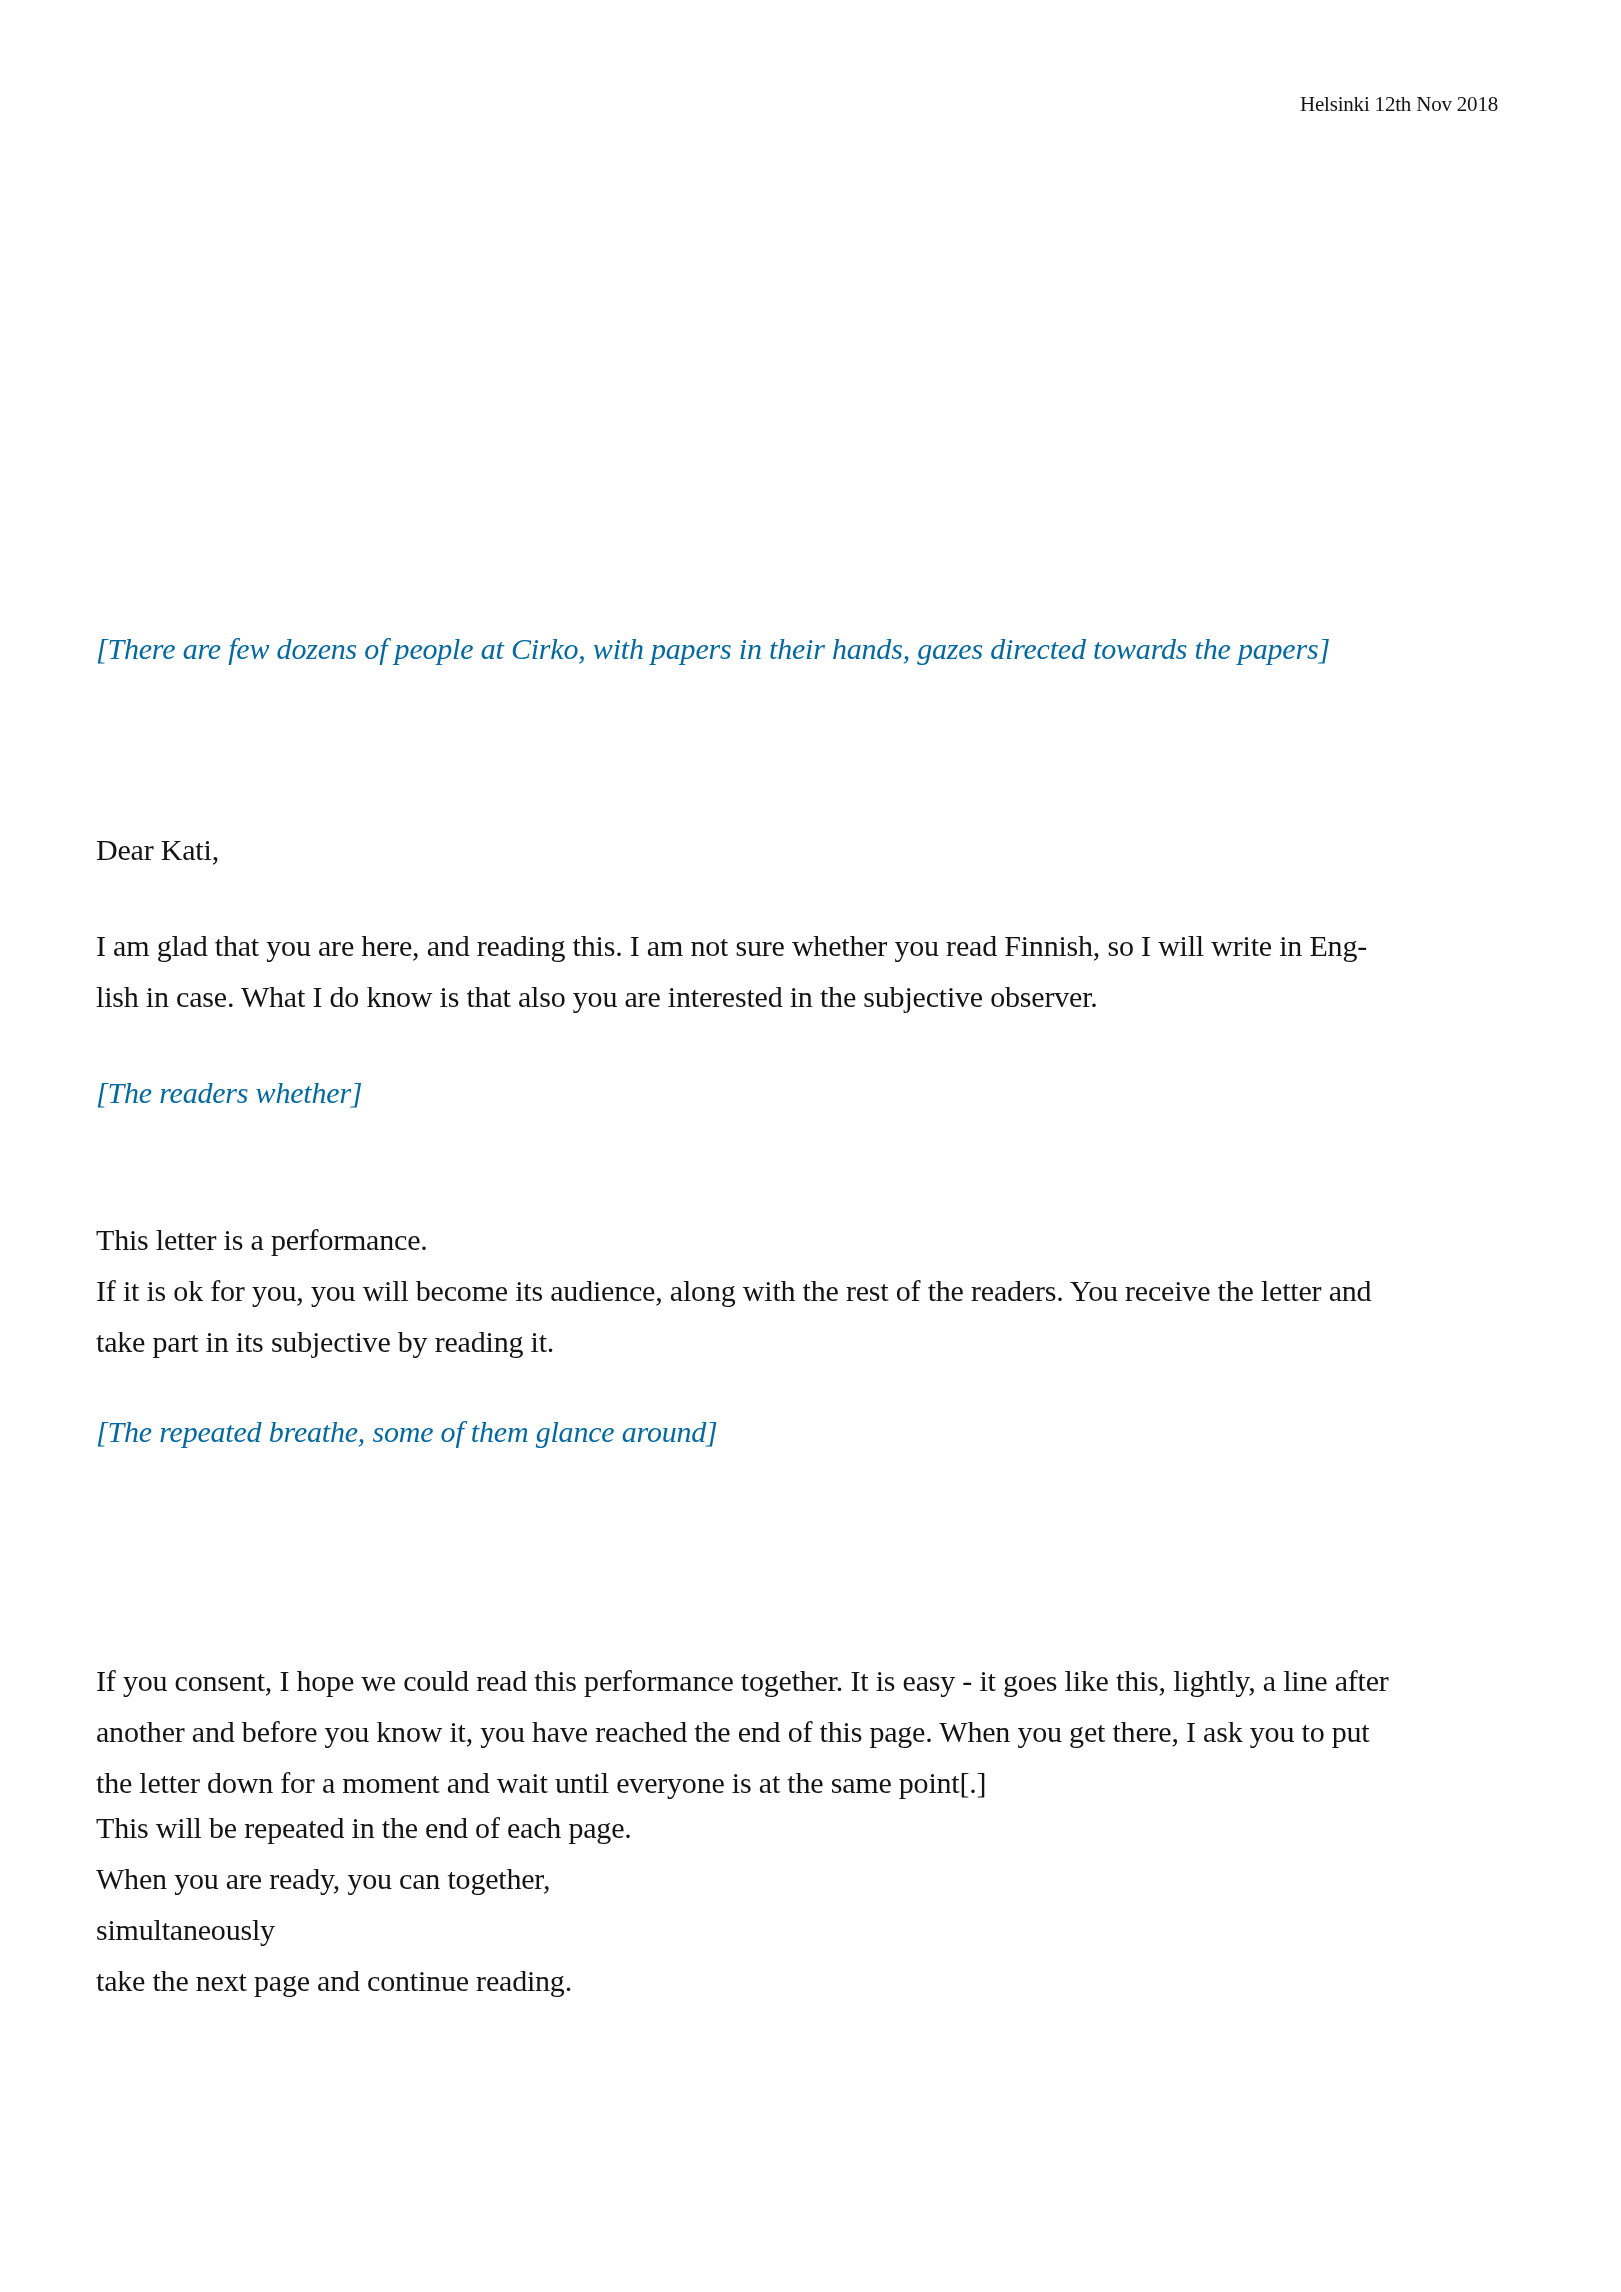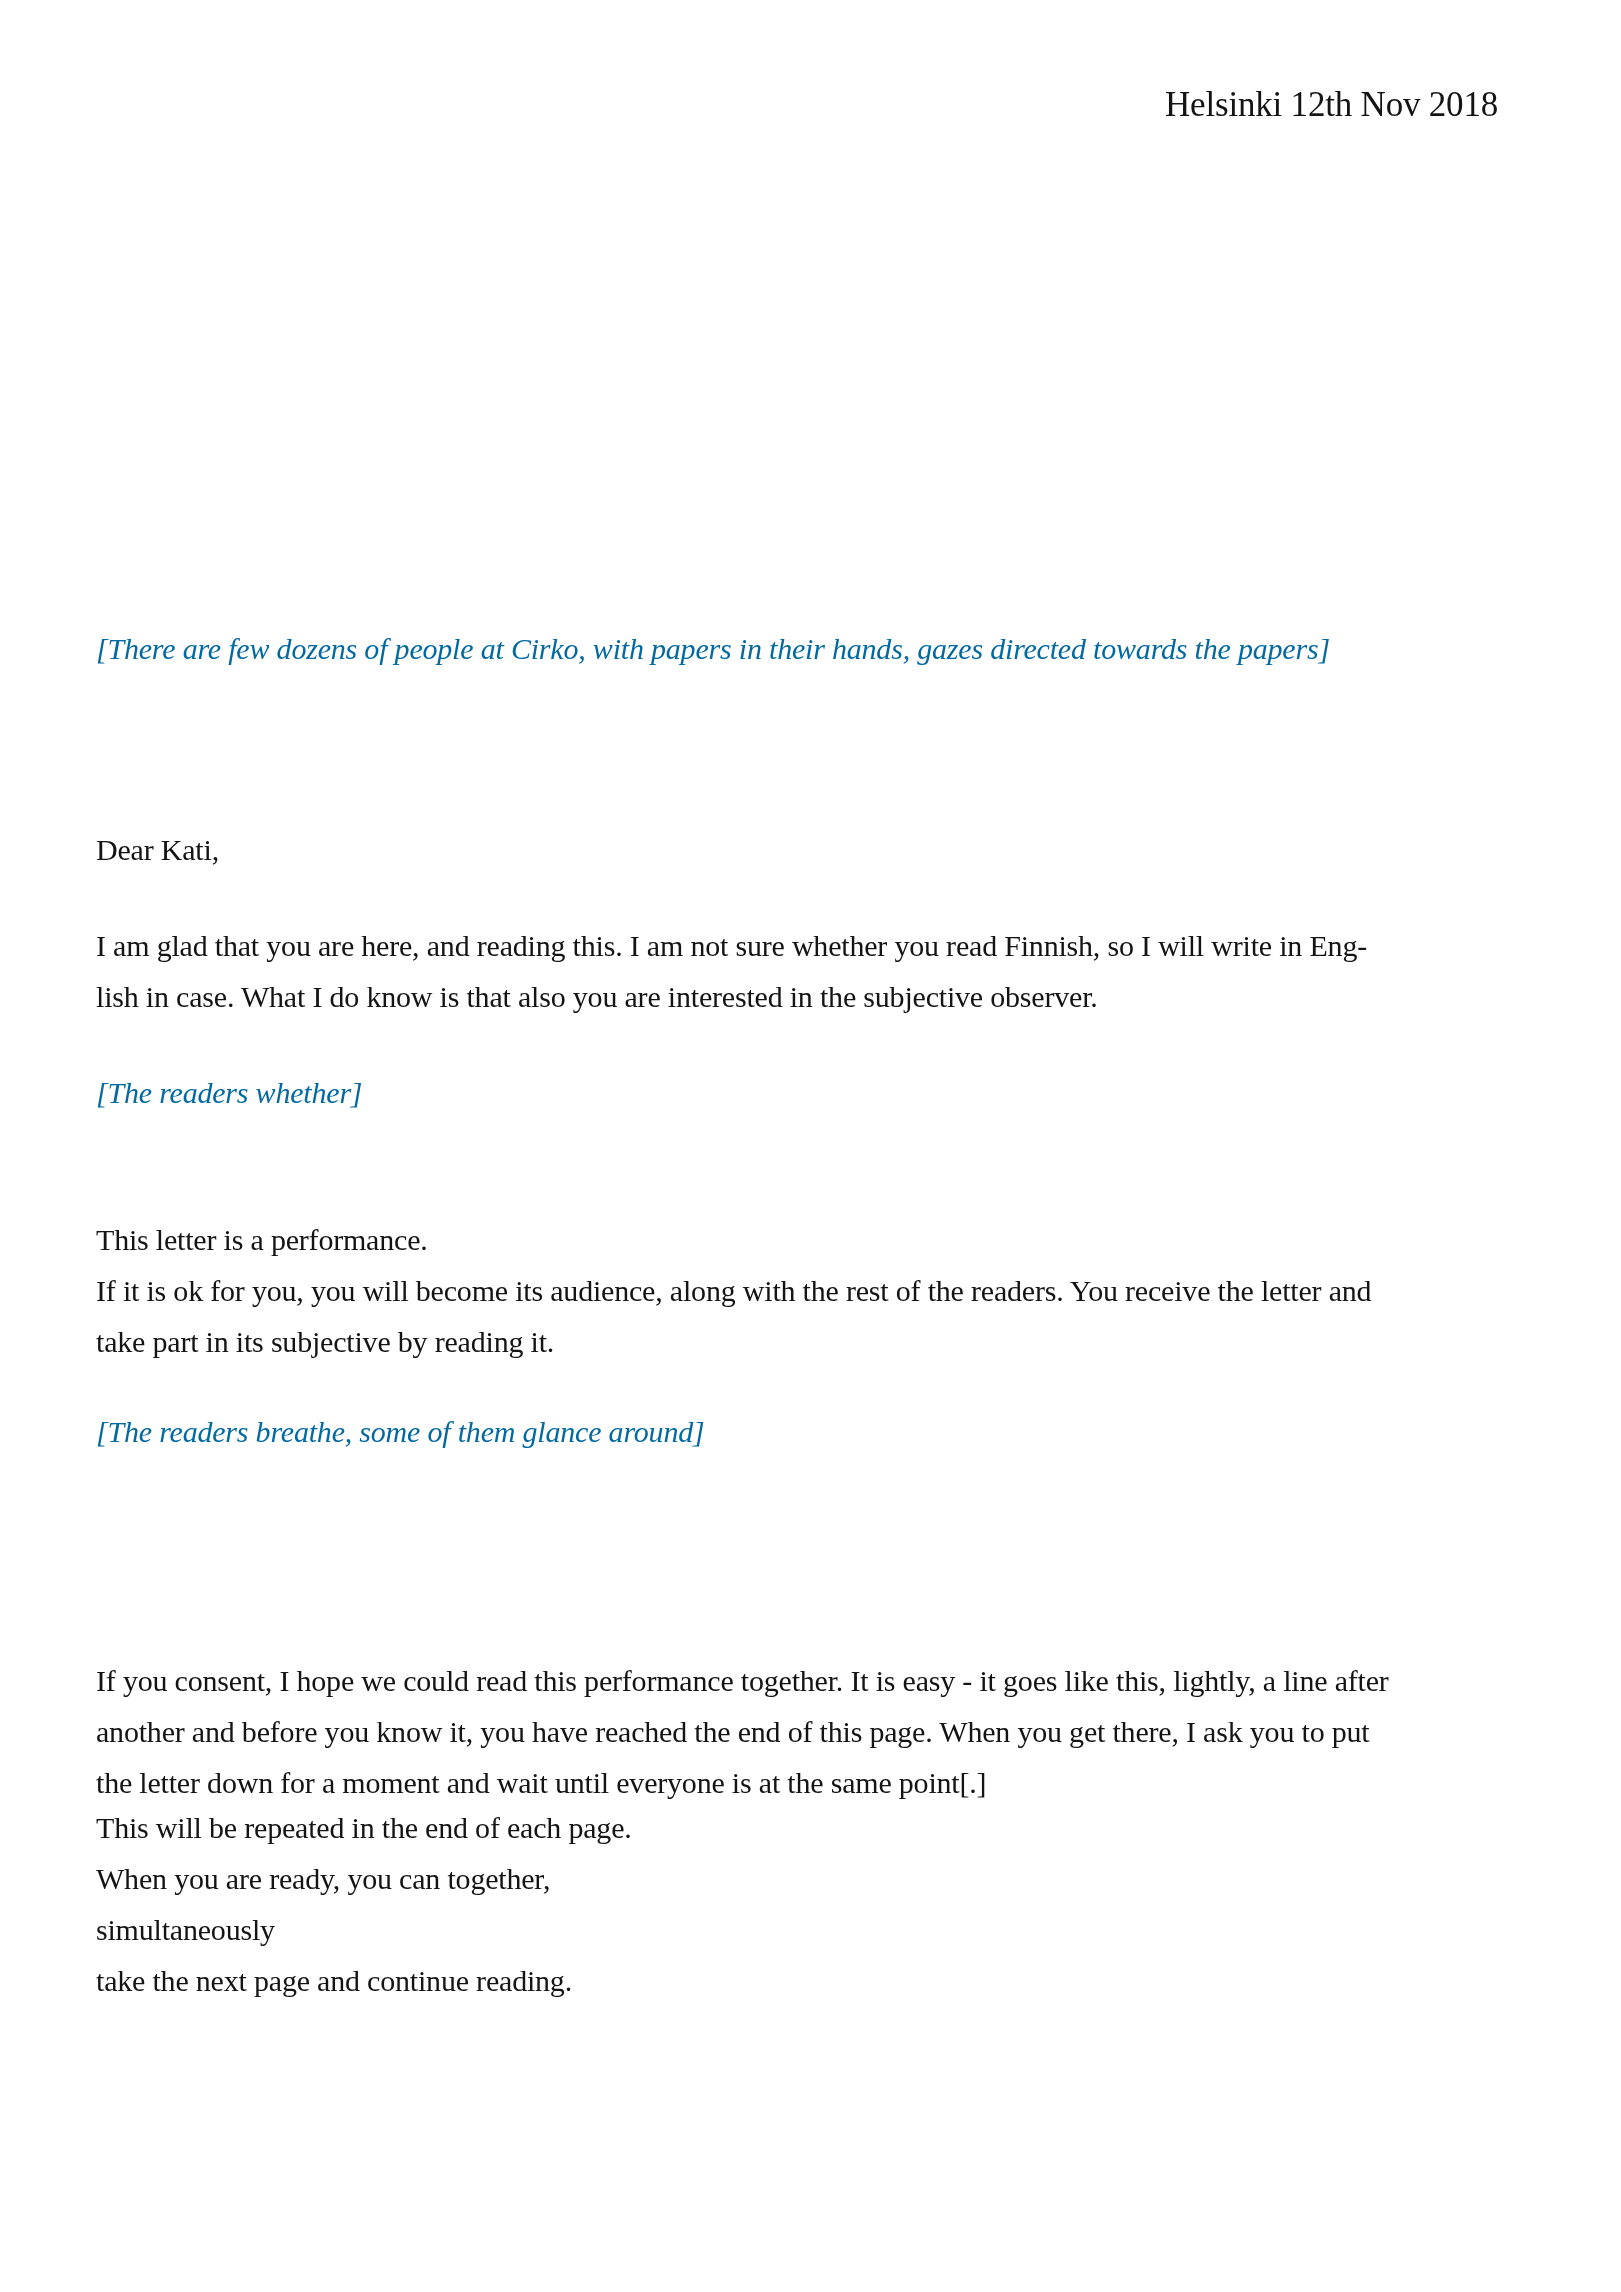--- a/index.html
+++ b/index.html
@@ -26,21 +26,21 @@
   }
   .stage-direction {
     color: #0369a1;
     font-style: italic;
   }
   .date-line {
     position: absolute;
     right: 123px;
     top: 84px;
     left: auto;
-    font-size: 35px;
+    font-size: 21px;
     line-height: 41px;
     white-space: pre;
   }
 </style>
 </head>
 <body>
 
 <div class="page">
 
   <div class="txt date-line">Helsinki 12th Nov 2018</div>
@@ -51,21 +51,21 @@
 
   <div class="txt" style="top: 920px;">I am glad that you are here, and reading this. I am not sure whether you read Finnish, so I will write in Eng-
 lish in case. What I do know is that also you are interested in the subjective observer.</div>
 
   <div class="txt stage-direction" style="top: 1067px;">[The readers whether]</div>
 
   <div class="txt" style="top: 1214px;">This letter is a performance.
 If it is ok for you, you will become its audience, along with the rest of the readers. You receive the letter and
 take part in its subjective by reading it.</div>
 
-  <div class="txt stage-direction" style="top: 1406px;">[The readers breathe, some of them glance around]</div>
+  <div class="txt stage-direction" style="top: 1406px;">[The repeated breathe, some of them glance around]</div>
 
   <div class="txt" style="top: 1655px;">If you consent, I hope we could read this performance together. It is easy - it goes like this, lightly, a line after
 another and before you know it, you have reached the end of this page. When you get there, I ask you to put
 the letter down for a moment and wait until everyone is at the same point[.]</div>
 
   <div class="txt" style="top: 1802px;">This will be repeated in the end of each page.
 When you are ready, you can together,
 simultaneously
 take the next page and continue reading.</div>
 

